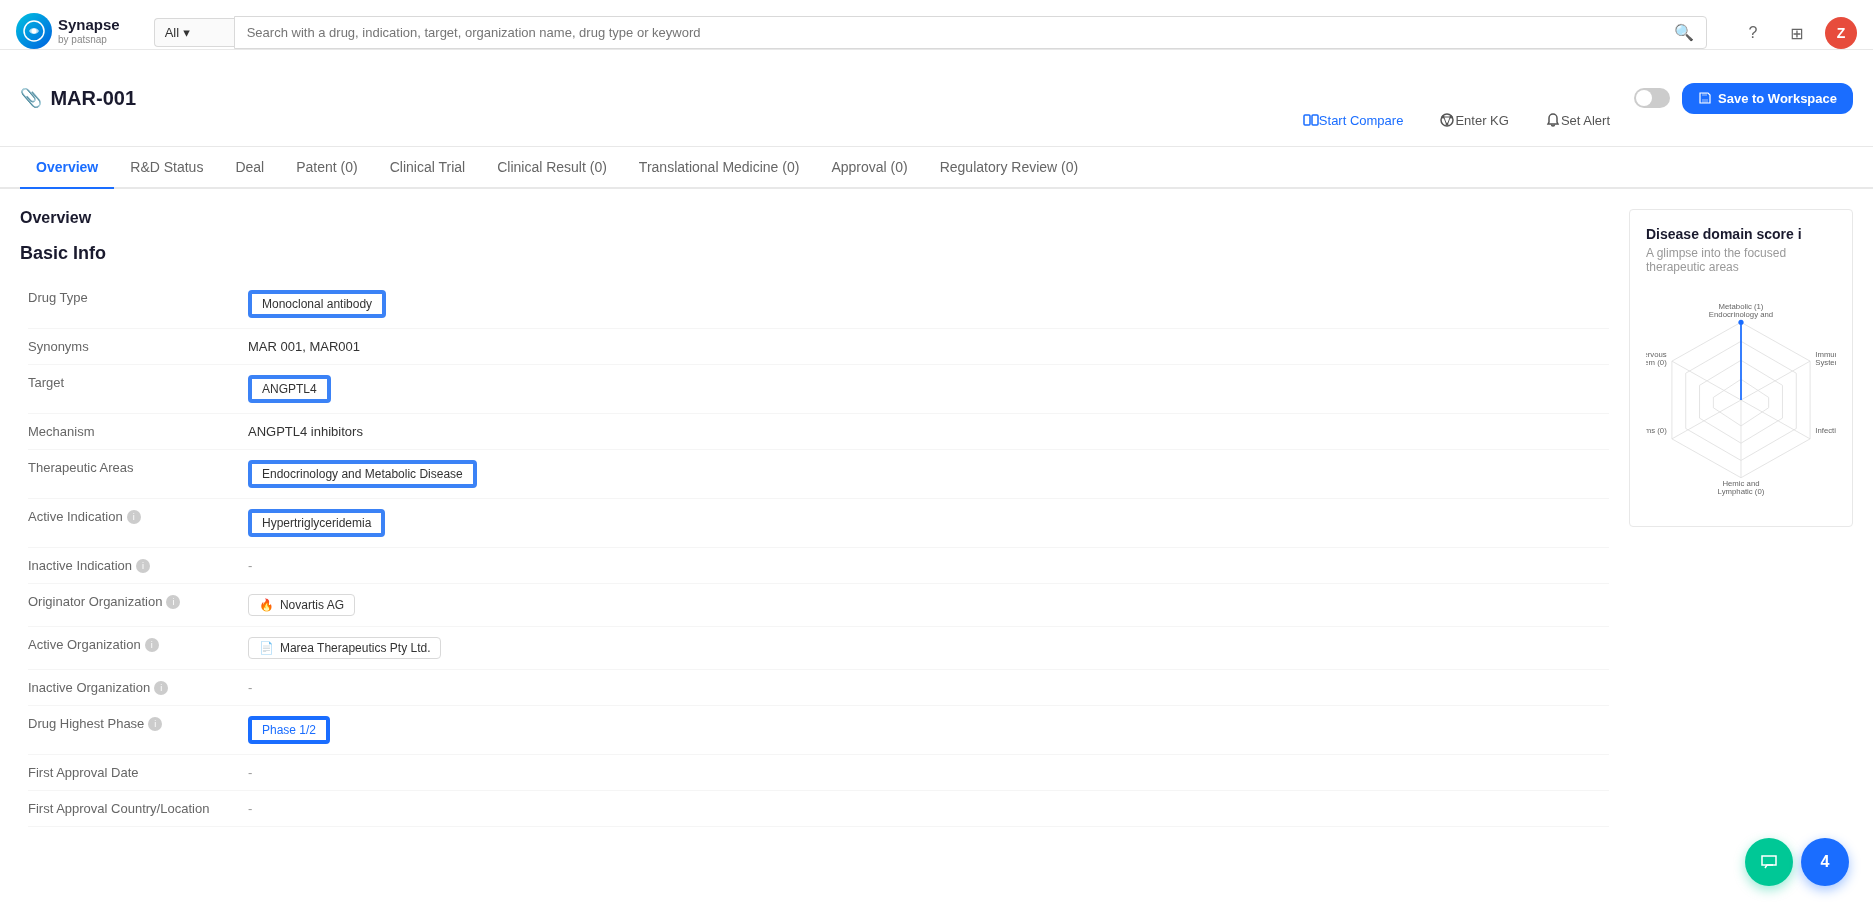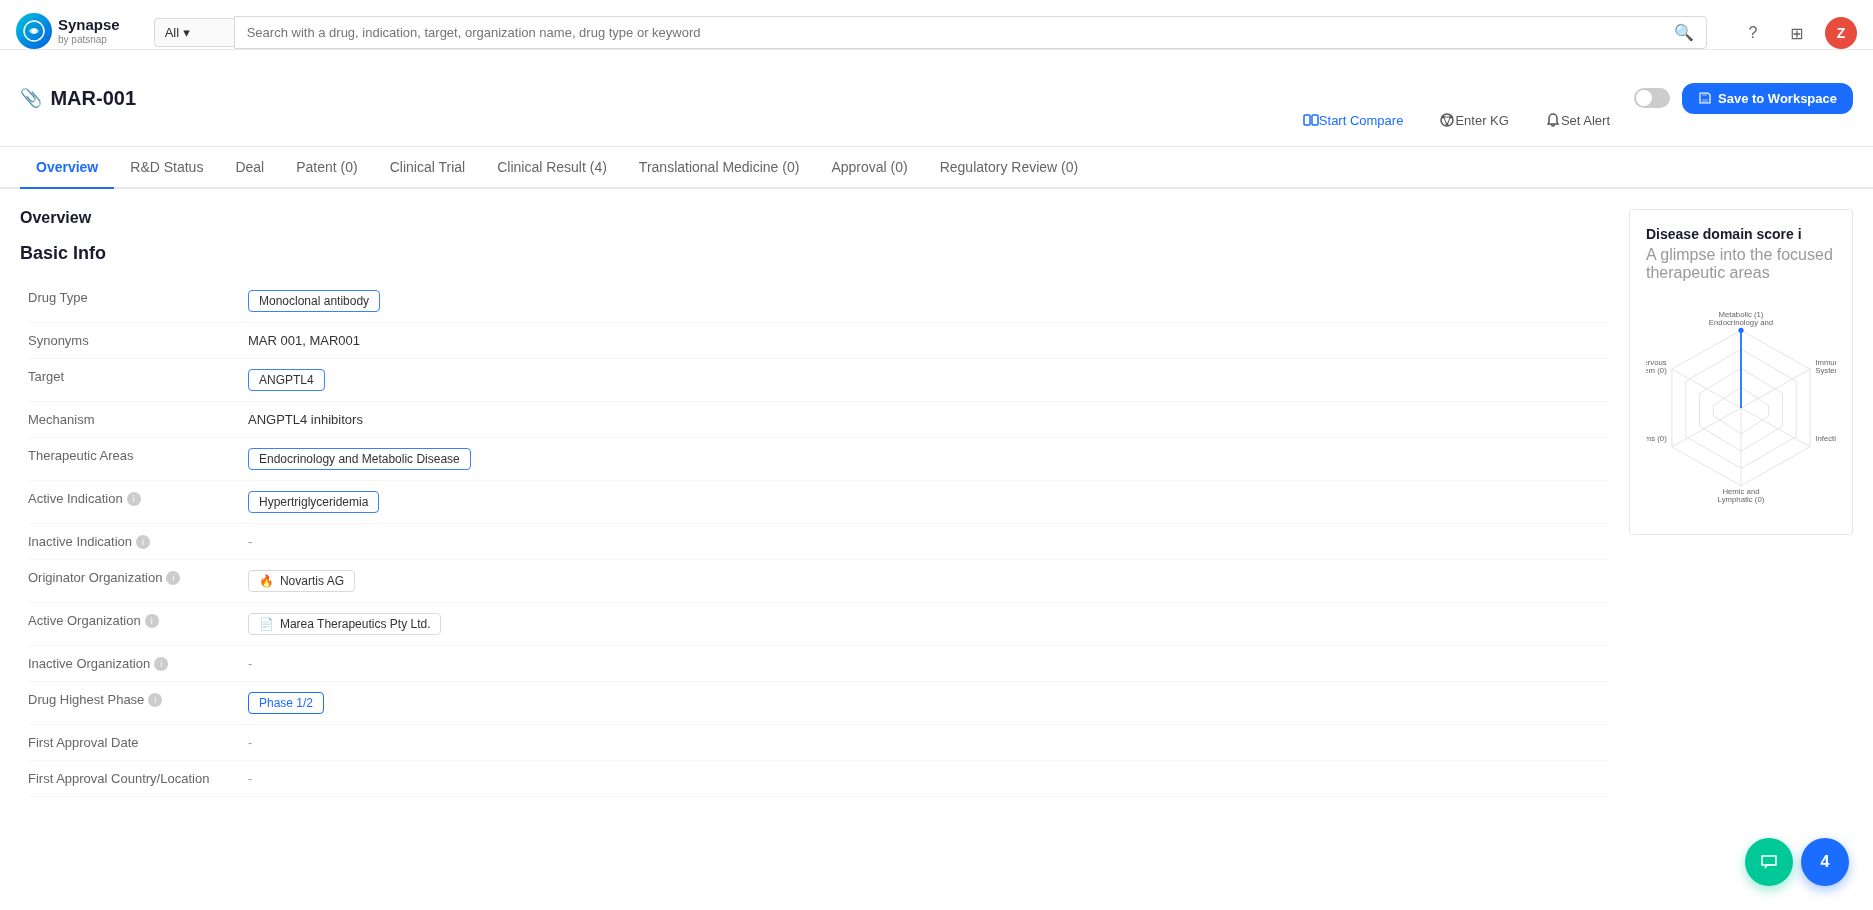--- a/index.html
+++ b/index.html
@@ -49,29 +49,29 @@
     
     .main-content { display: flex; padding: 20px; gap: 20px; }
     .content-left { flex: 1; }
     .section-title { font-size: 16px; font-weight: 700; color: #1a1a2e; margin-bottom: 16px; }
     .basic-info-label { font-size: 18px; font-weight: 600; color: #1a1a2e; margin-bottom: 16px; }
 
     .info-row { display: flex; align-items: flex-start; padding: 10px 0; border-bottom: 1px solid #f5f5f5; margin-left: 8px; }
     .info-label { width: 220px; flex-shrink: 0; color: #666; font-size: 13px; display: flex; align-items: center; gap: 4px; }
     .info-label .help-icon { width: 14px; height: 14px; border-radius: 50%; background: #ccc; color: white; display: inline-flex; align-items: center; justify-content: center; font-size: 9px; cursor: pointer; }
     .info-value { flex: 1; font-size: 13px; color: #333; display: flex; align-items: center; flex-wrap: wrap; gap: 6px; }
-    .tag { display: inline-block; padding: 3px 10px; border: 1px solid #3b82f6; border-radius: 4px; font-size: 12px; color: #333; background: #fff; }
+    .tag { display: inline-block; padding: 3px 10px; border: 4px solid #3b82f6; border-radius: 4px; font-size: 12px; color: #333; background: #fff; }
     .tag.phase { border-color: #1a6dff; color: #1a6dff; background: #fff; }
     .org-tag { display: inline-flex; align-items: center; gap: 6px; padding: 3px 10px; border: 1px solid #d9d9d9; border-radius: 4px; font-size: 12px; color: #333; background: #fff; }
     .dash-val { color: #999; }
 
     
     .disease-panel { width: 224px; flex-shrink: 0; border: 1px solid #e8e8e8; border-radius: 4px; padding: 16px; background: #fff; height: fit-content; }
     .disease-panel-title { font-size: 14px; font-weight: 600; color: #1a1a2e; display: flex; align-items: center; gap: 4px; margin-bottom: 4px; }
-    .disease-panel-subtitle { font-size: 16px; color: #999; margin-bottom: 16px; }
+    .disease-panel-subtitle { font-size: 12px; color: #999; margin-bottom: 16px; }
 
     
     .radar-container { display: flex; justify-content: center; align-items: center; position: relative; }
     .radar-svg { width: 220px; height: 220px; }
 
     
     .float-btn { position: fixed; bottom: 24px; right: 24px; width: 48px; height: 48px; border-radius: 50%; background: #1a6dff; color: white; display: flex; align-items: center; justify-content: center; font-weight: 700; font-size: 16px; cursor: pointer; box-shadow: 0 4px 12px rgba(26,109,255,0.4); z-index: 100; }
     .float-btn-green { position: fixed; bottom: 24px; right: 80px; width: 48px; height: 48px; border-radius: 50%; background: #00c896; color: white; display: flex; align-items: center; justify-content: center; cursor: pointer; box-shadow: 0 4px 12px rgba(0,200,150,0.4); z-index: 100; }
 
     
@@ -160,21 +160,21 @@
     </button>
   </div>
 </div>
 
 <div class="tabs-bar">
   <div class="tab-item active">Overview</div>
   <div class="tab-item">R&amp;D Status</div>
   <div class="tab-item">Deal</div>
   <div class="tab-item">Patent (0)</div>
   <div class="tab-item">Clinical Trial</div>
-  <div class="tab-item">Clinical Result (4)</div>
+  <div class="tab-item">Clinical Result (0)</div>
   <div class="tab-item">Translational Medicine (0)</div>
   <div class="tab-item">Approval (0)</div>
   <div class="tab-item">Regulatory Review (0)</div>
 </div>
 
 <div class="content-scroll">
   <div class="main-content">
 
     <div class="content-left">
       <div class="section-title">Overview</div>

